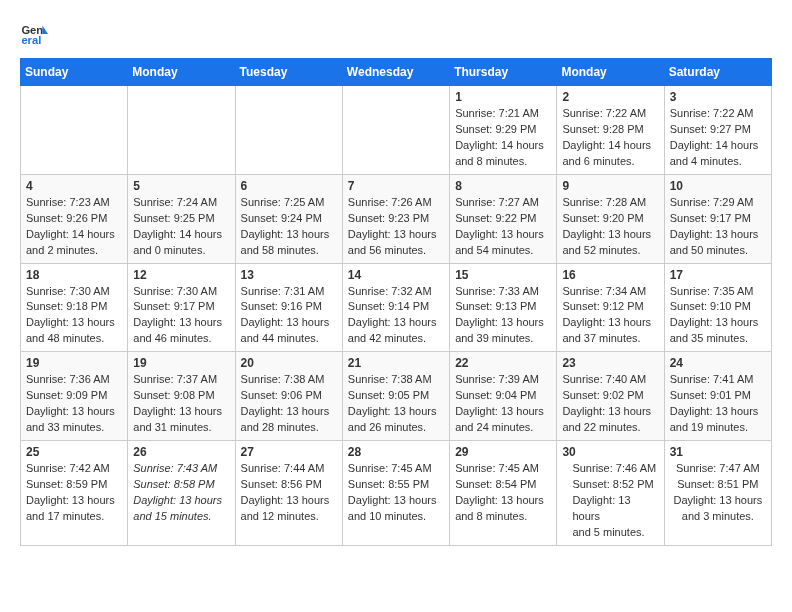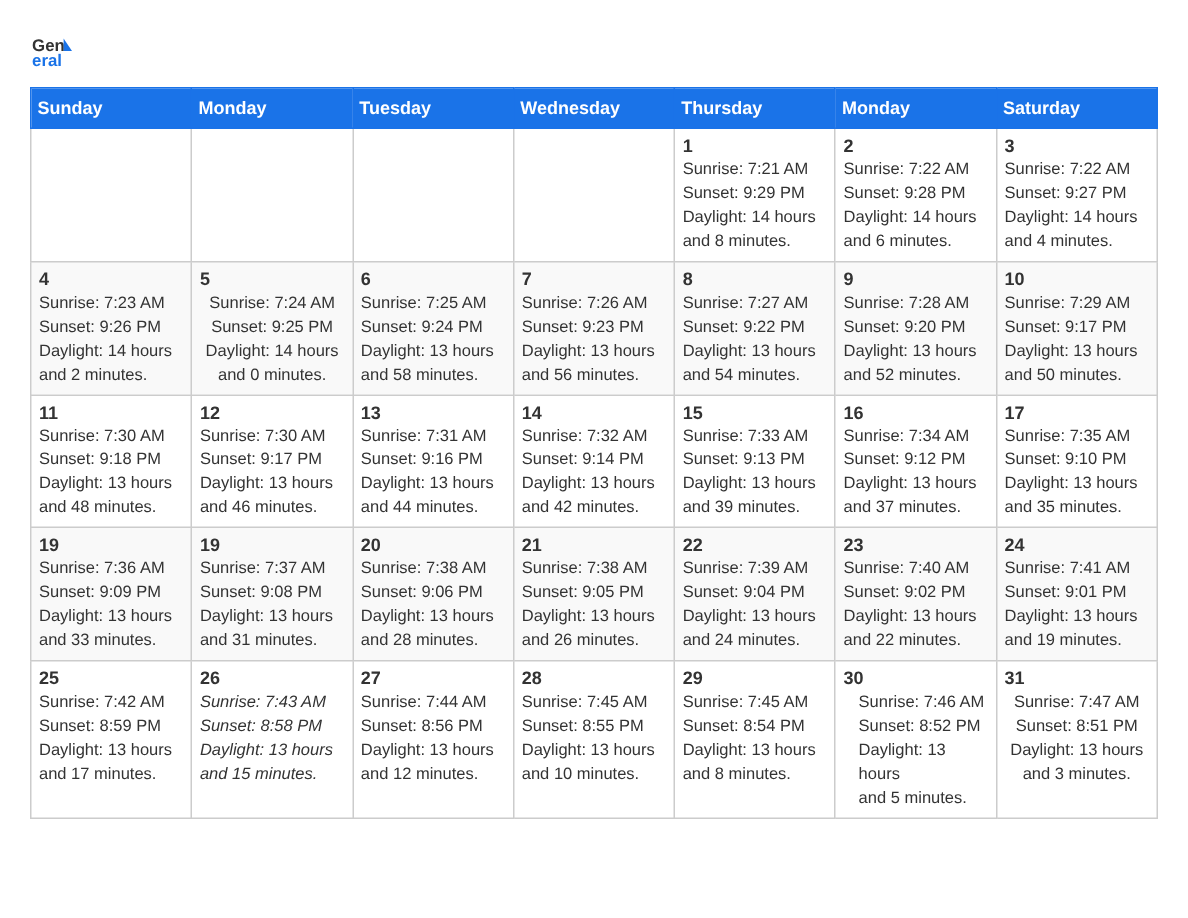--- a/index.html
+++ b/index.html
@@ -154,21 +154,21 @@
       <tr>
         <td>
           <span class="day-number">4</span>
           <div class="day-info" style="white-space: pre-line;">Sunrise: 7:23 AM
 Sunset: 9:26 PM
 Daylight: 14 hours
 and 2 minutes.</div>
         </td>
         <td>
           <span class="day-number">5</span>
-          <div class="day-info" style="white-space: pre-line; text-align: center;">Sunrise: 7:24 AM
+          <div class="day-info" style="white-space: pre-line;">Sunrise: 7:24 AM
 Sunset: 9:25 PM
 Daylight: 14 hours
 and 0 minutes.</div>
         </td>
         <td>
           <span class="day-number">6</span>
           <div class="day-info" style="white-space: pre-line;">Sunrise: 7:25 AM
 Sunset: 9:24 PM
 Daylight: 13 hours
 and 58 minutes.</div>
@@ -197,21 +197,21 @@
         <td>
           <span class="day-number">10</span>
           <div class="day-info" style="white-space: pre-line;">Sunrise: 7:29 AM
 Sunset: 9:17 PM
 Daylight: 13 hours
 and 50 minutes.</div>
         </td>
       </tr>
       <tr>
         <td>
-          <span class="day-number">11</span>
+          <span class="day-number">18</span>
           <div class="day-info" style="white-space: pre-line;">Sunrise: 7:30 AM
 Sunset: 9:18 PM
 Daylight: 13 hours
 and 48 minutes.</div>
         </td>
         <td>
           <span class="day-number">12</span>
           <div class="day-info" style="white-space: pre-line;">Sunrise: 7:30 AM
 Sunset: 9:17 PM
 Daylight: 13 hours

